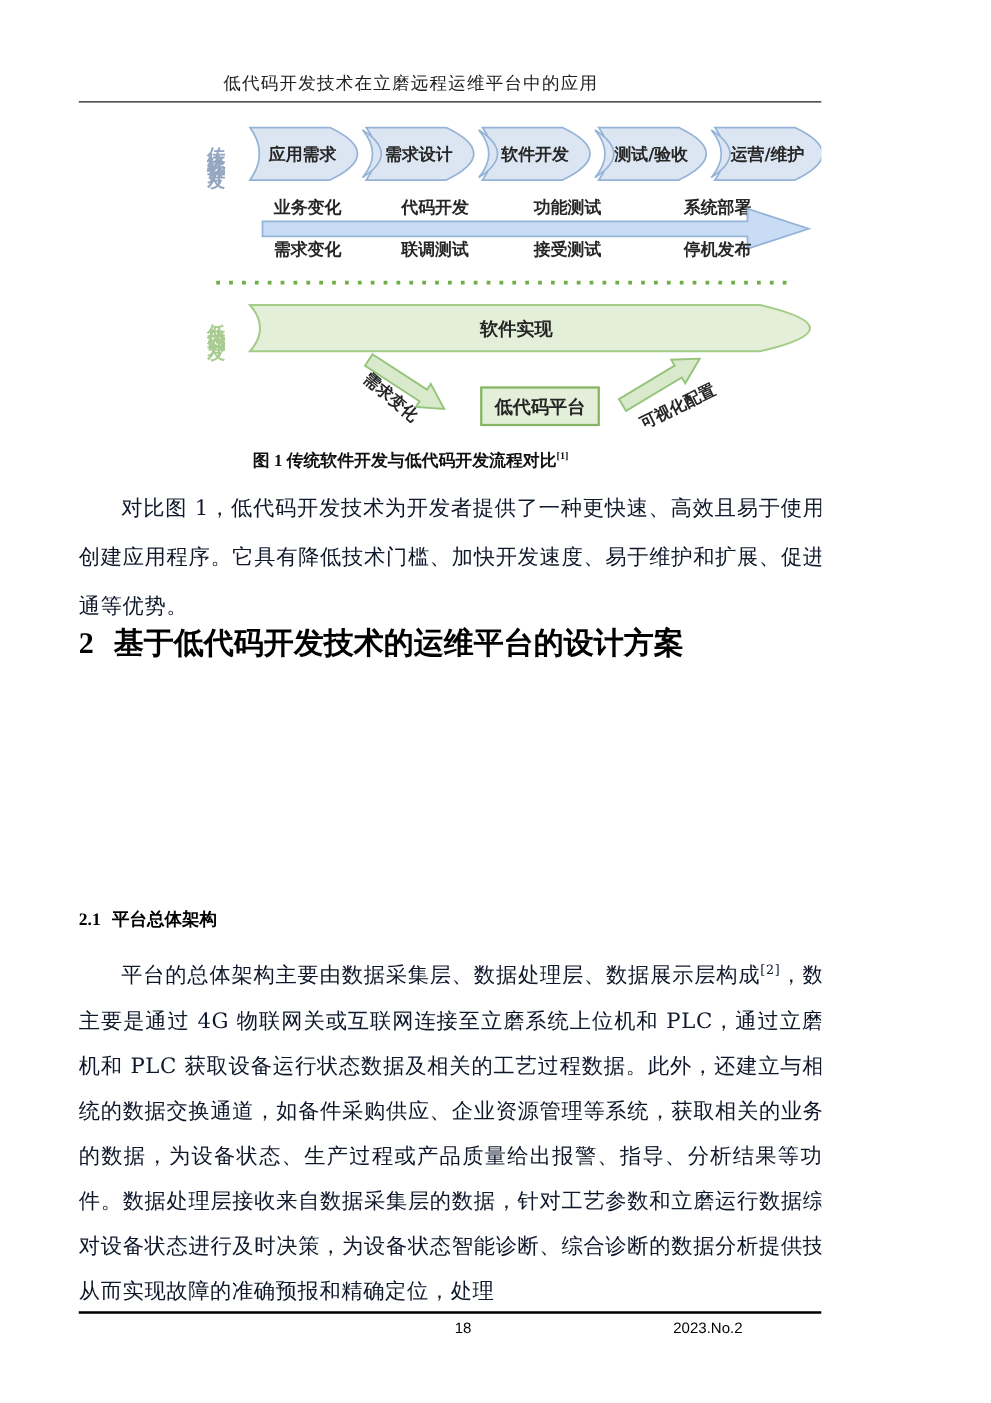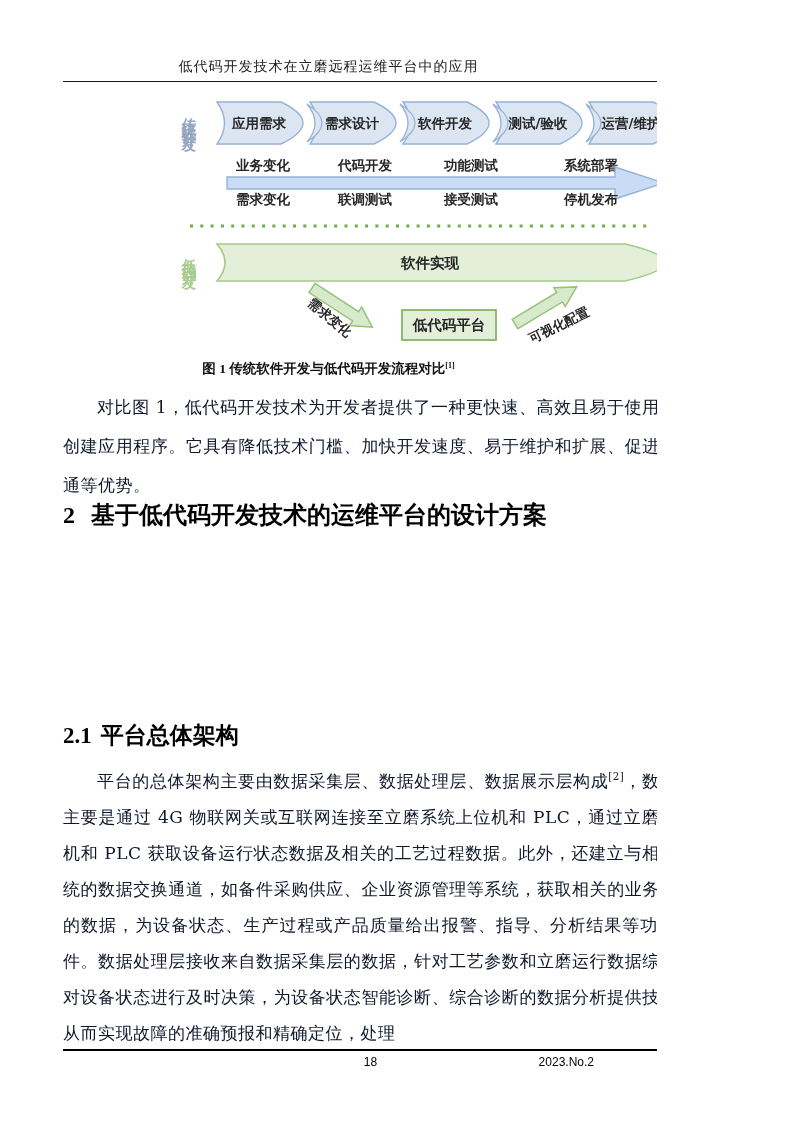--- a/index.html
+++ b/index.html
@@ -14,21 +14,21 @@
   
   .header-title{
     position:absolute;top:58px;left:0;width:100%;
     text-align:center;font-size:14px;letter-spacing:1px;color:#222;
   }
   .header-rule{
     position:absolute;top:81px;left:63px;width:667px;height:0;
     border-top:1.6px solid #1a1a1a;
   }
   
-  .figure{position:absolute;top:98px;left:177px;width:502px;height:262px;}
+  .figure{position:absolute;top:98px;left:160px;width:502px;height:262px;}
   .figure svg{position:absolute;left:0;top:0;}
   .side-label{
     position:absolute;left:2px;
     writing-mode:vertical-rl;text-orientation:upright;
     font-family:"DejaVu Serif","Liberation Serif",serif;
     font-weight:bold;font-size:14.5px;letter-spacing:4px;
   }
   .side-label.trad{top:8px;color:#94a6c0;}
   .side-label.low{top:150px;color:#a8cc90;}
   .fig-caption{
@@ -47,21 +47,21 @@
   .p1{top:388px;line-height:39px;}
   .p2{top:540px;line-height:36px;}
   .p3{top:759px;line-height:36px;}
   .h-sec{
     position:absolute;left:63px;width:667px;
     font-family:"Liberation Sans","DejaVu Sans",sans-serif;
     font-weight:bold;color:#000;
   }
   .h2{top:501px;font-size:24px;line-height:28px;}
   .h2 .num{display:inline-block;margin-right:16px;font-family:"Liberation Serif",serif;}
-  .h21{top:722px;font-size:23px;line-height:26px;}
+  .h21{top:722px;font-size:14px;line-height:26px;}
   .h21 .num{display:inline-block;margin-right:9px;font-family:"Liberation Serif",serif;}
   
   .footer-rule{
     position:absolute;top:1049px;left:63px;width:667px;height:0;
     border-top:2.5px solid #000;
   }
   .footer-page{
     position:absolute;top:1055px;left:0;width:100%;text-align:center;
     font-family:"Liberation Sans","DejaVu Sans",sans-serif;font-size:12px;color:#000;padding-left:42px;
   }

